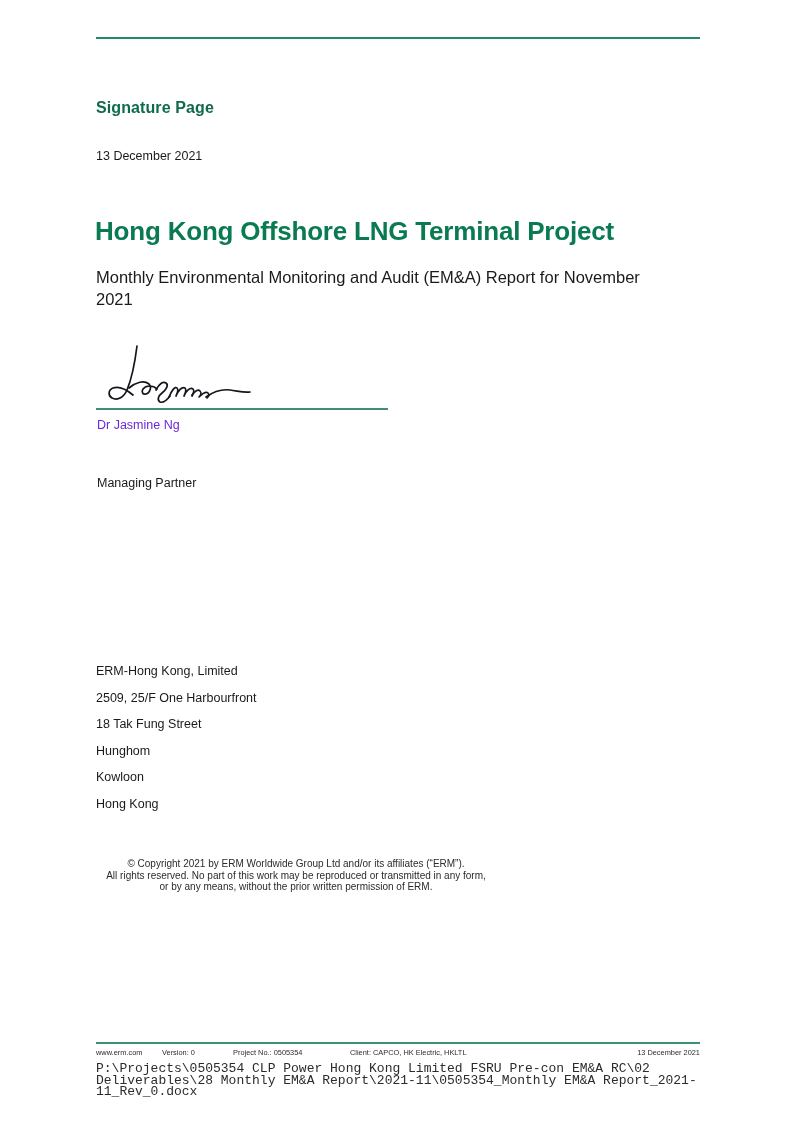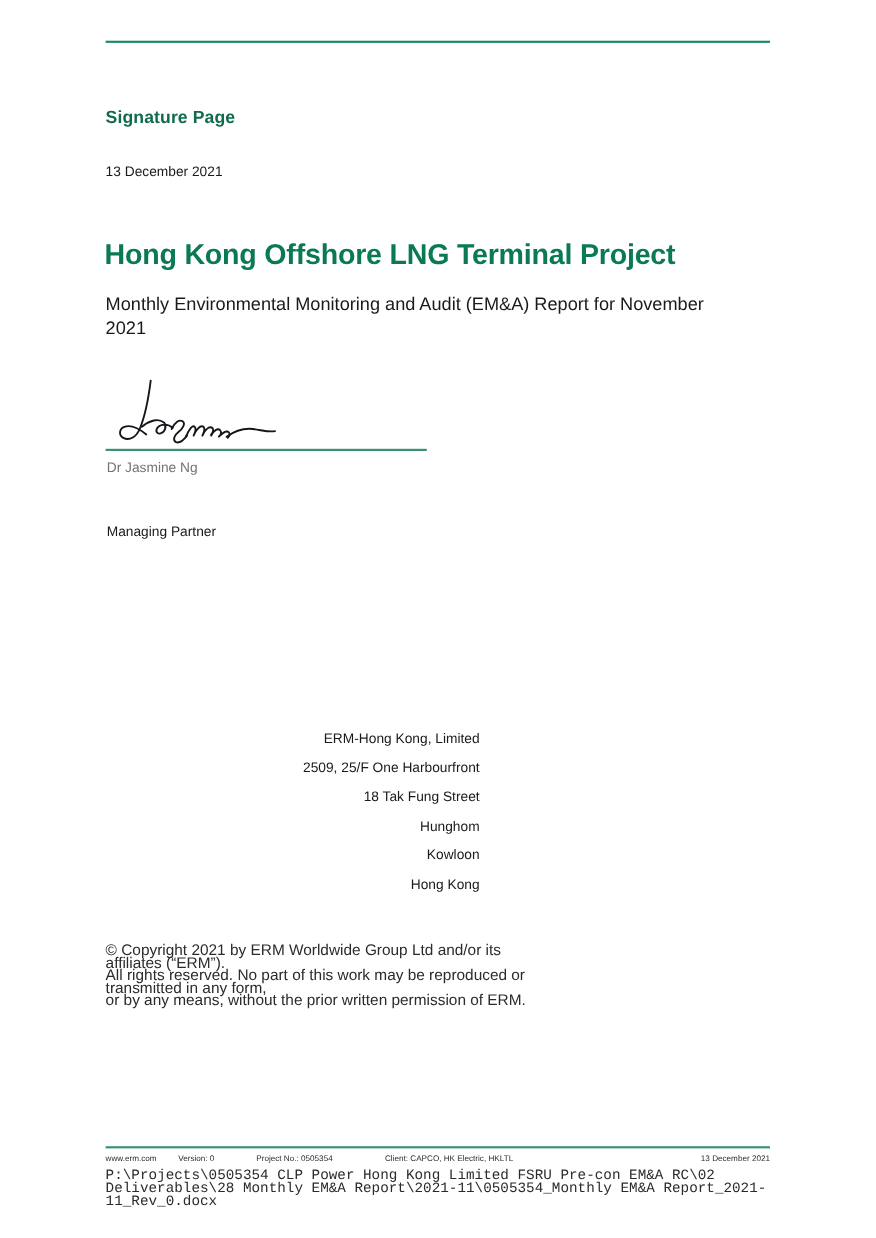--- a/index.html
+++ b/index.html
@@ -82,21 +82,21 @@
     top: 408px;
     width: 292px;
     height: 2px;
     background: #3e8f74;
   }
   .signer-name {
     position: absolute;
     left: 97px;
     top: 418px;
     font-size: 12.5px;
-    color: #737373;
+    color: #6d28d9;
   }
   .signer-role {
     position: absolute;
     left: 97px;
     top: 436px;
     font-size: 12.5px;
     color: #1a1a1a;
     margin-top: 40px;
   }
 
@@ -104,34 +104,34 @@
   .address-block {
     position: absolute;
     left: 96px;
     top: 664px;
     width: 340px;
   }
   .address-line {
     font-size: 12.5px;
     color: #1a1a1a;
     margin-bottom: 12.5px;
-    text-align: right;
   }
 
   
   .copyright-block {
     position: absolute;
     left: 96px;
     top: 858px;
     width: 400px;
   }
   .copyright-line {
-    font-size: 14px;
+    font-size: 10px;
     line-height: 11.5px;
     color: #2b2b2b;
+    text-align: center;
   }
 
   
   .footer-rule {
     position: absolute;
     left: 96px;
     top: 1042px;
     width: 604px;
     height: 1.5px;
     background: #3e8f74;

